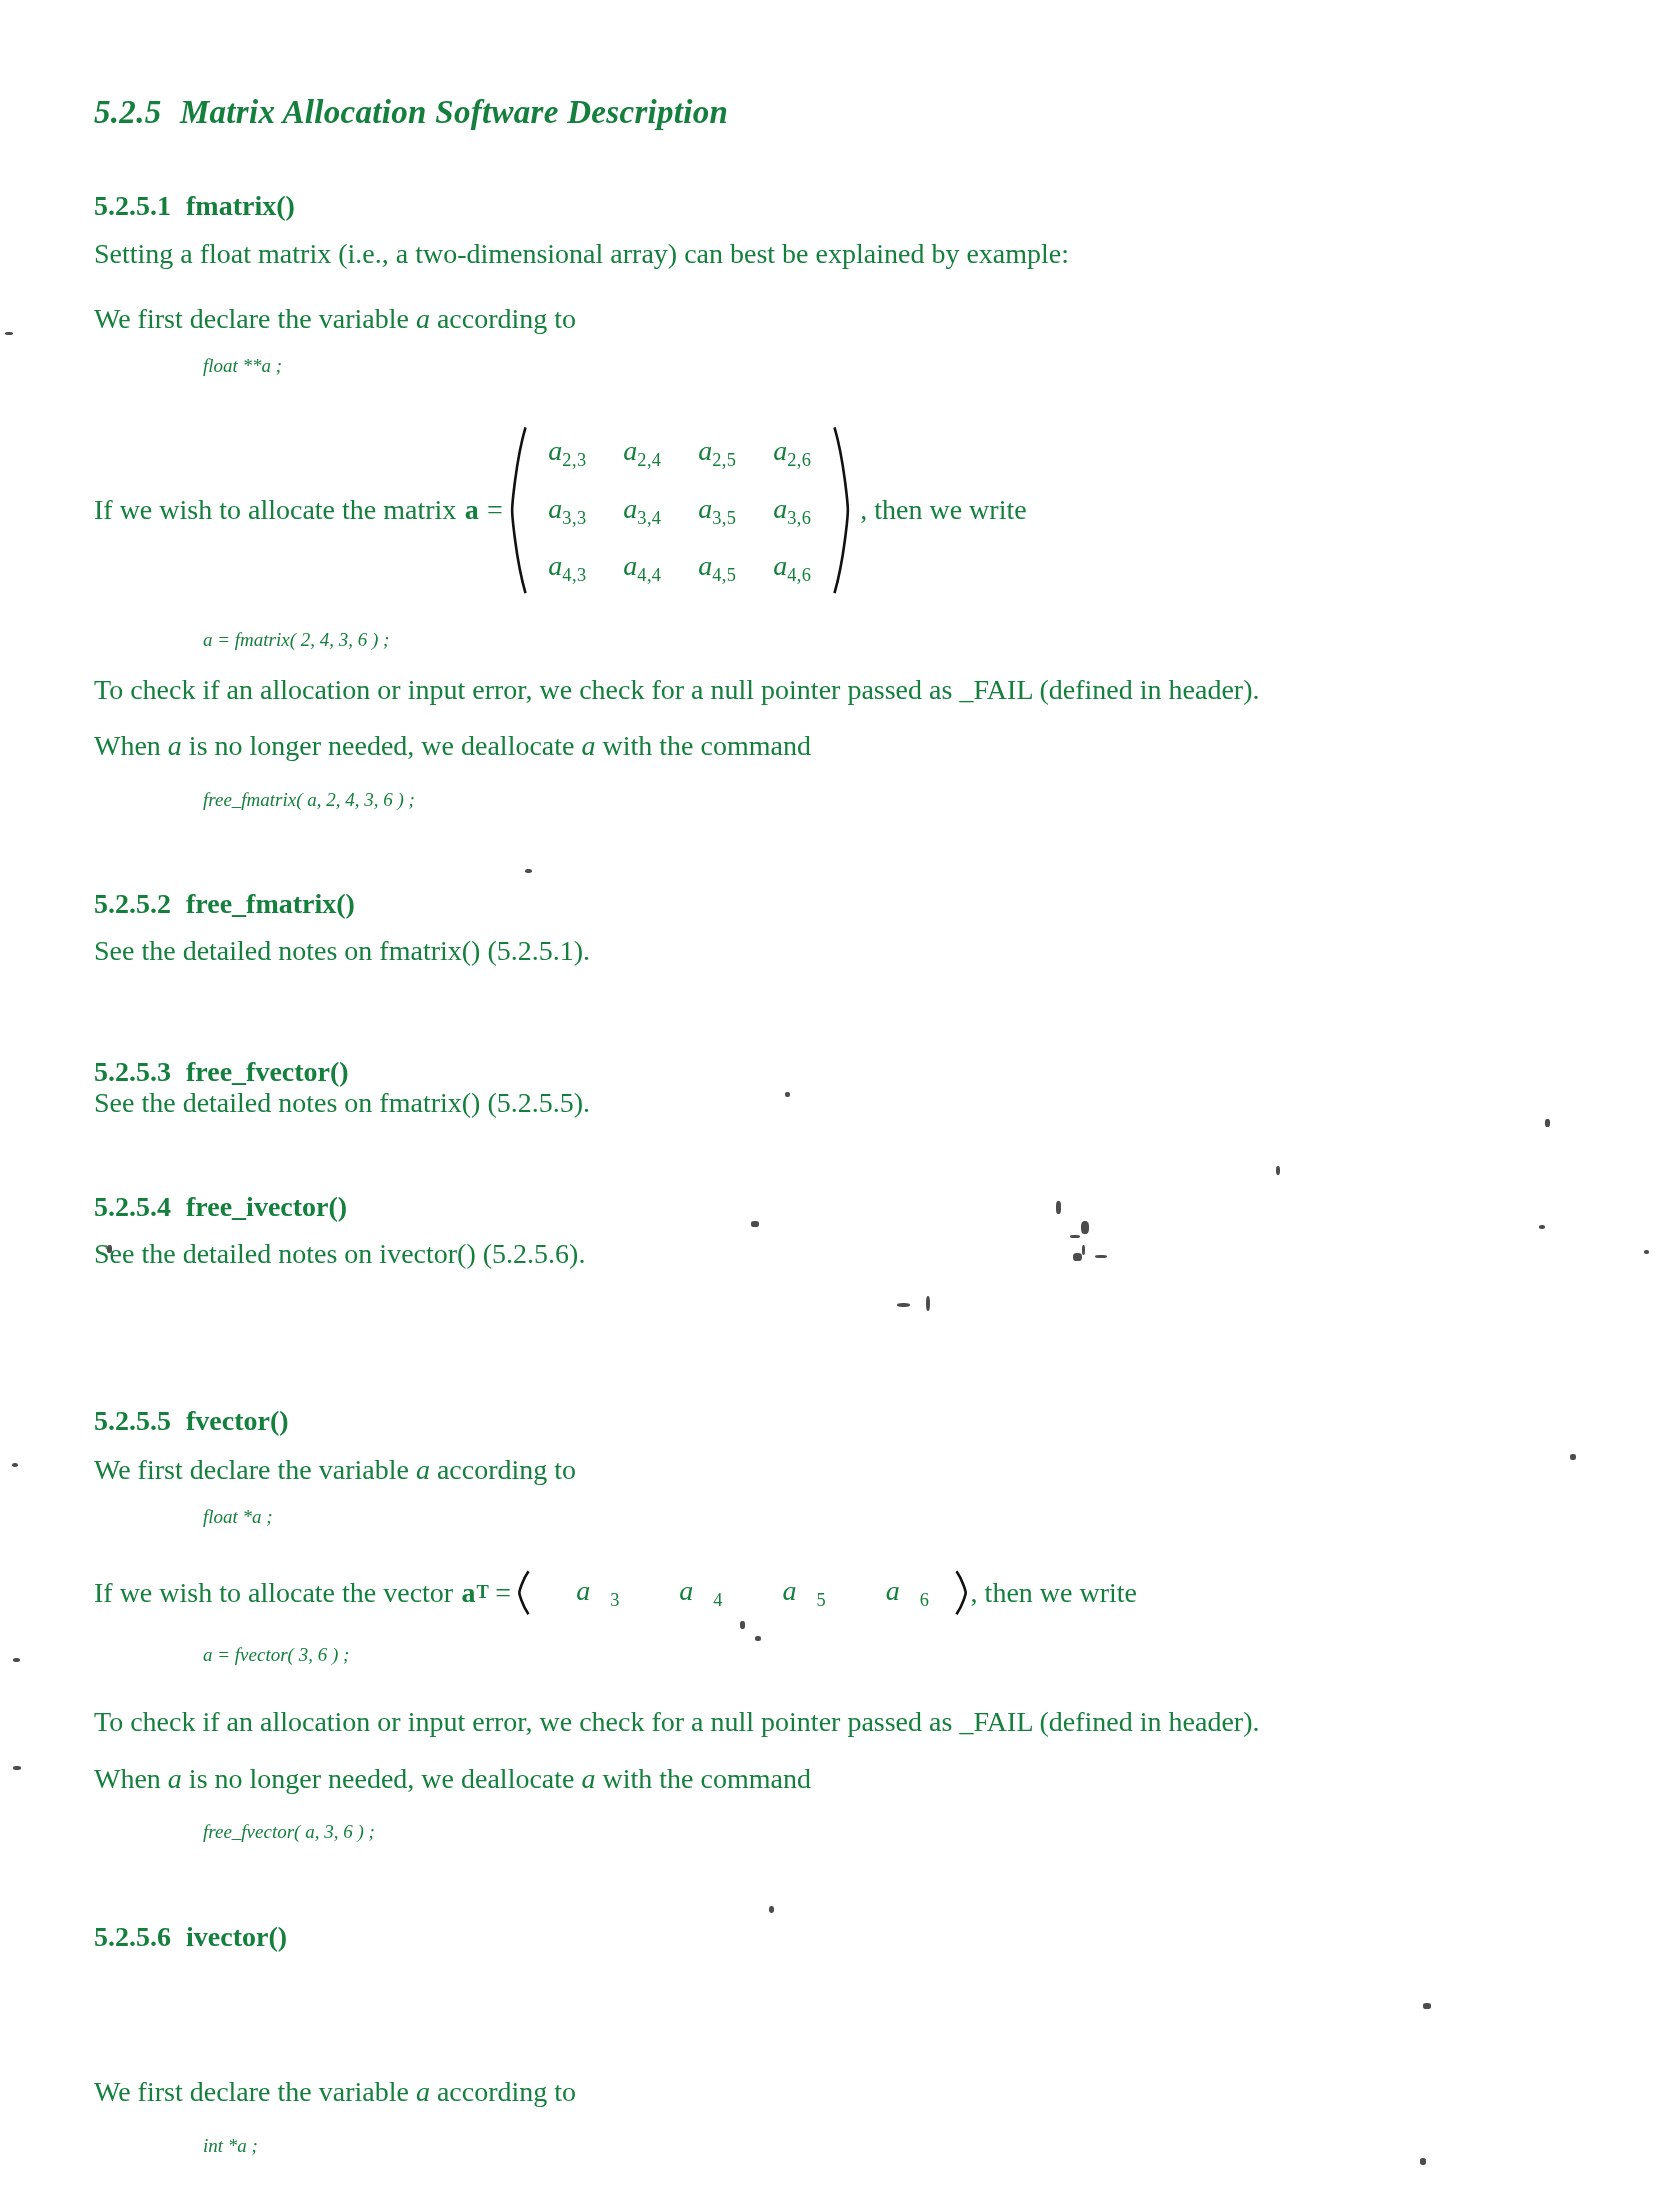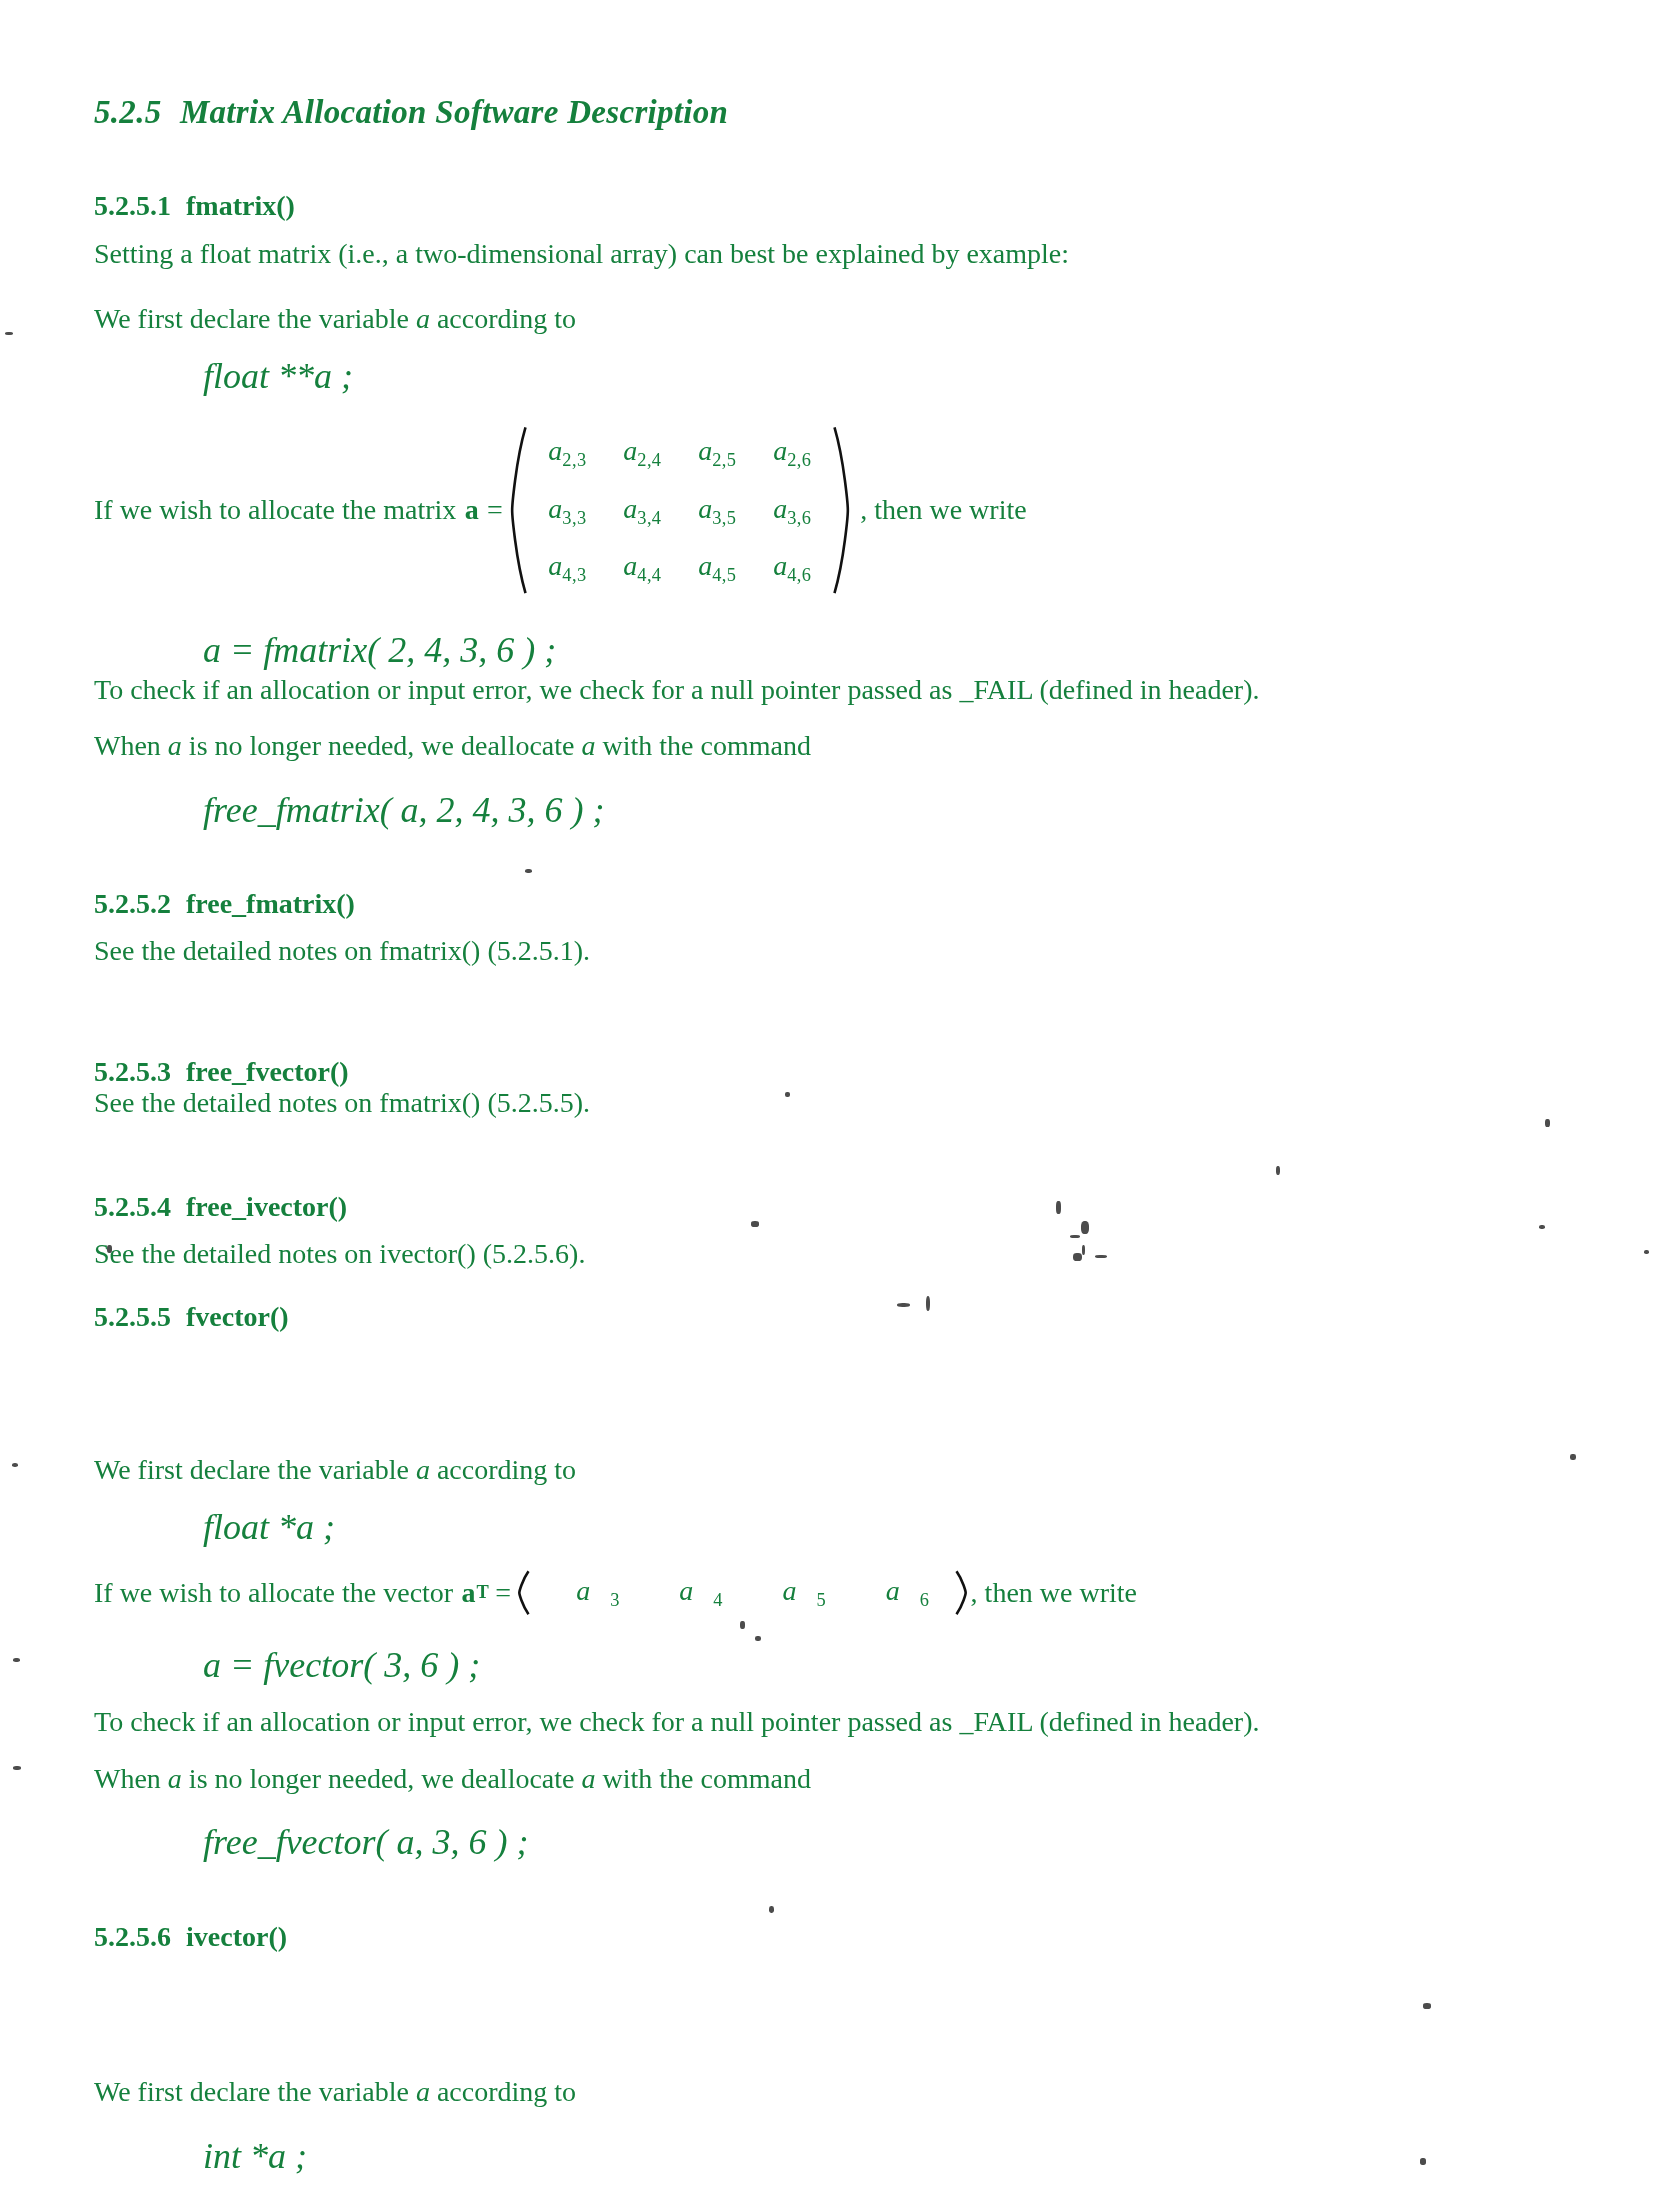--- a/index.html
+++ b/index.html
@@ -40,21 +40,21 @@
     position: absolute;
     font-size: 28px;
     line-height: 1.25;
     white-space: nowrap;
   }
   .para.wrap { white-space: normal; }
 
   .code {
     position: absolute;
     font-style: italic;
-    font-size: 36px;
+    font-size: 19px;
     white-space: nowrap;
   }
 
   i.var { font-style: italic; }
 
   
   .eq-matrix {
     position: absolute;
     display: flex;
     align-items: center;
@@ -241,21 +241,21 @@
   <div class="subhead" style="left:94px; top:1056px;text-align:center;">
     <span class="num">5.2.5.3</span><span>free_fvector()</span>
   </div>
   <div class="para" style="left:94px; top:1085px;">See the detailed notes on fmatrix() (5.2.5.5).</div>
 
   <div class="subhead" style="left:94px; top:1191px;">
     <span class="num">5.2.5.4</span><span>free_ivector()</span>
   </div>
   <div class="para" style="left:94px; top:1236px;">See the detailed notes on ivector() (5.2.5.6).</div>
 
-  <div class="subhead" style="left:94px; top:1301px;">
+  <div class="subhead" style="left:94px; top:1405px;">
     <span class="num">5.2.5.5</span><span>fvector()</span>
   </div>
 
 
   <div class="para" style="left:94px; top:1452px;">
     <span>We first declare the variable </span><i class="var">a</i><span> according to</span>
   </div>
 
   <div class="code" style="left:203px; top:1506px;">float *a ;</div>
 

